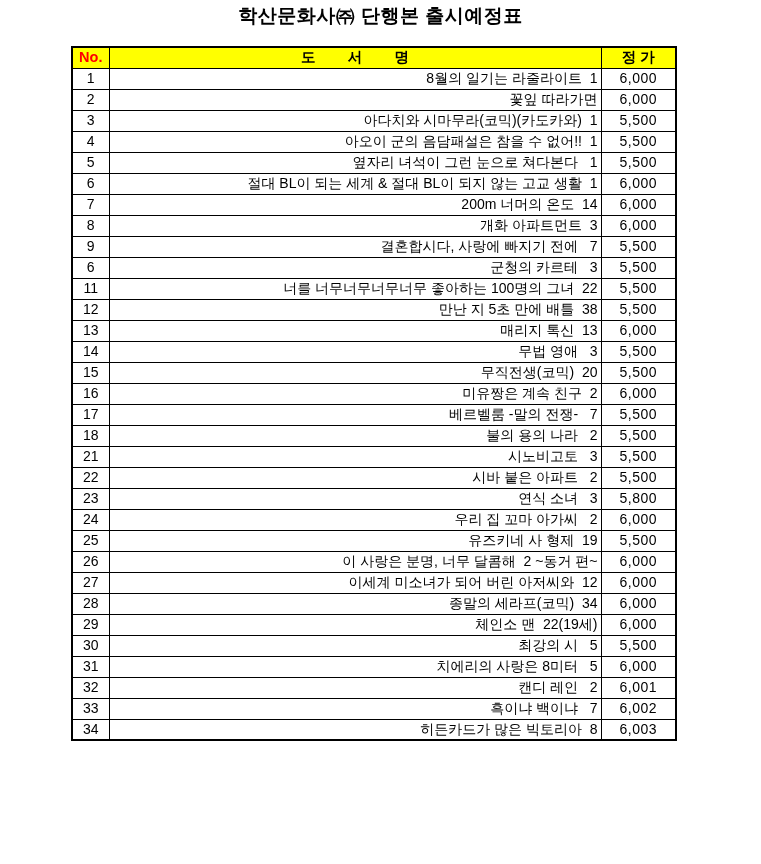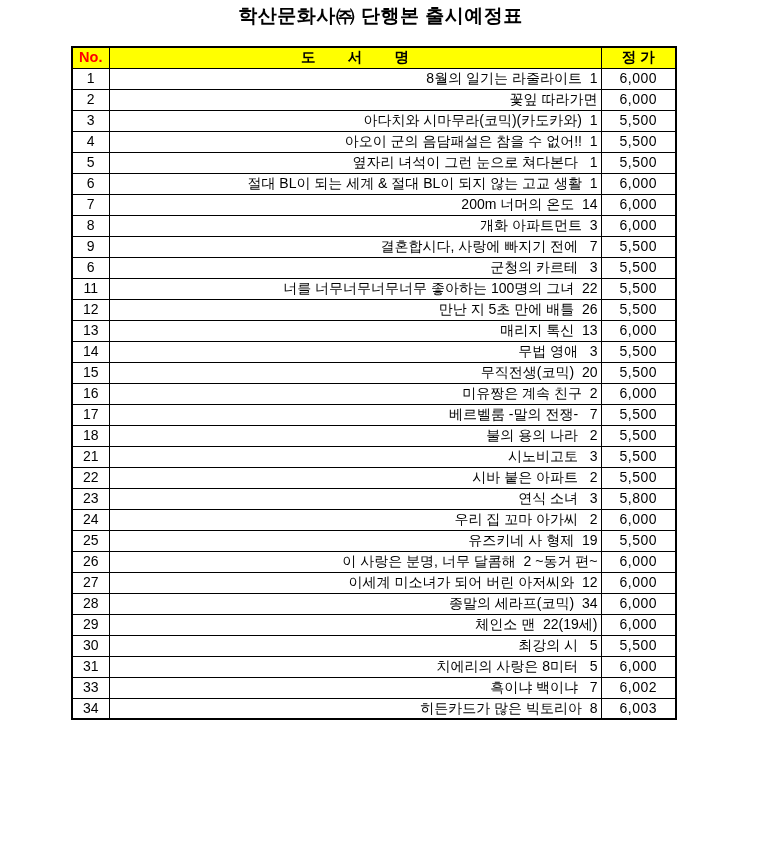--- a/index.html
+++ b/index.html
@@ -127,21 +127,21 @@
       <td class="cell-title">군청의 카르테   3</td>
       <td class="cell-price">5,500</td>
     </tr>
         <tr>
       <td class="cell-no">11</td>
       <td class="cell-title">너를 너무너무너무너무 좋아하는 100명의 그녀  22</td>
       <td class="cell-price">5,500</td>
     </tr>
         <tr>
       <td class="cell-no">12</td>
-      <td class="cell-title">만난 지 5초 만에 배틀  26</td>
+      <td class="cell-title">만난 지 5초 만에 배틀  38</td>
       <td class="cell-price">5,500</td>
     </tr>
         <tr>
       <td class="cell-no">13</td>
       <td class="cell-title">매리지 톡신  13</td>
       <td class="cell-price">6,000</td>
     </tr>
         <tr>
       <td class="cell-no">14</td>
       <td class="cell-title">무법 영애   3</td>
@@ -216,20 +216,25 @@
       <td class="cell-no">30</td>
       <td class="cell-title">최강의 시   5</td>
       <td class="cell-price">5,500</td>
     </tr>
         <tr>
       <td class="cell-no">31</td>
       <td class="cell-title">치에리의 사랑은 8미터   5</td>
       <td class="cell-price">6,000</td>
     </tr>
         <tr>
+      <td class="cell-no">32</td>
+      <td class="cell-title">캔디 레인   2</td>
+      <td class="cell-price">6,001</td>
+    </tr>
+        <tr>
       <td class="cell-no">33</td>
       <td class="cell-title">흑이냐 백이냐   7</td>
       <td class="cell-price">6,002</td>
     </tr>
         <tr>
       <td class="cell-no">34</td>
       <td class="cell-title">히든카드가 많은 빅토리아  8</td>
       <td class="cell-price">6,003</td>
     </tr>
       </tbody>

